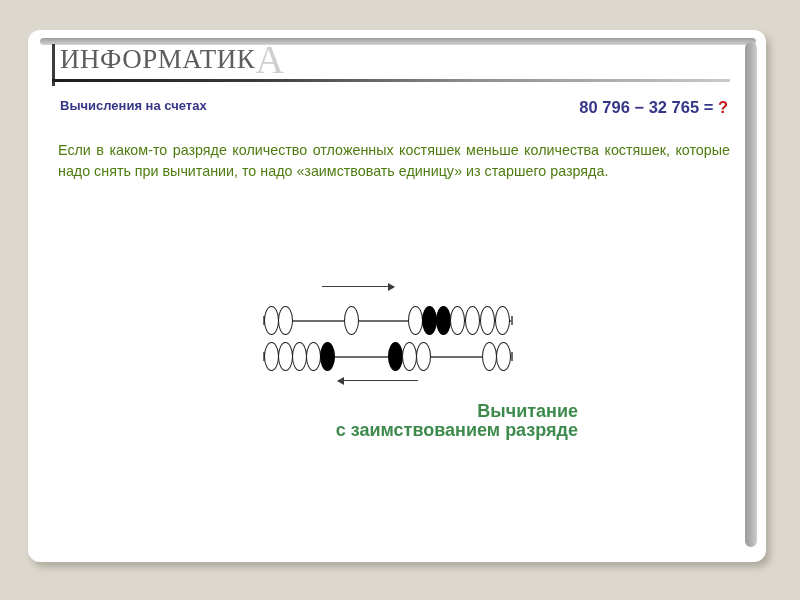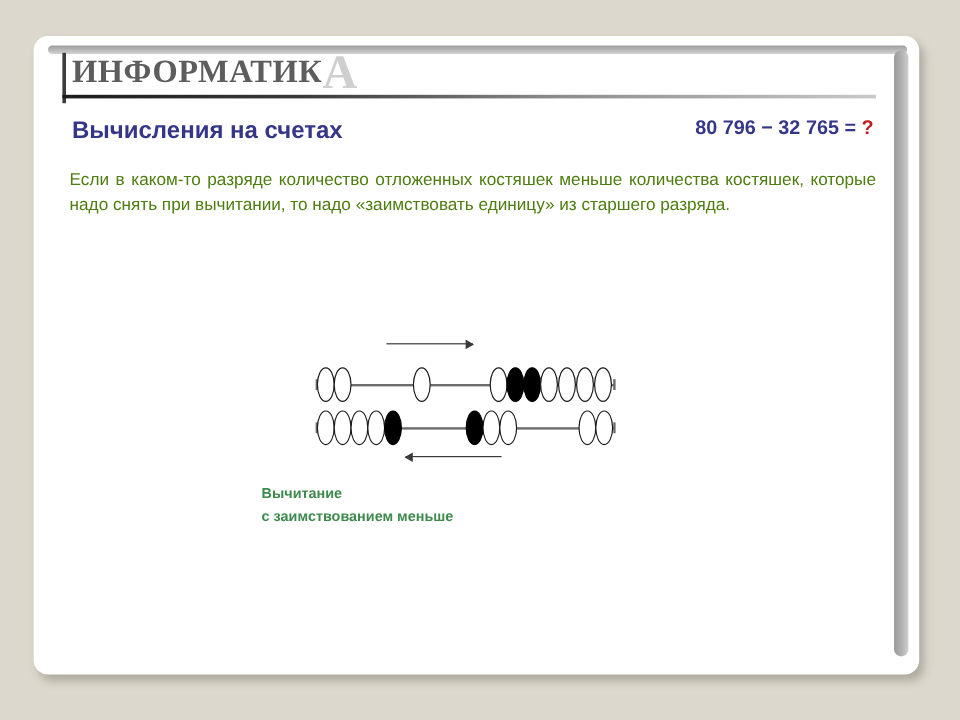--- a/index.html
+++ b/index.html
@@ -58,21 +58,20 @@
     height: 532px;
   }
 
   
   #brand-header {
     position: absolute;
     left: 24px;
     top: 12px;
     width: 680px;
     height: 46px;
-    font-weight: bold;
   }
   #brand-vbar {
     position: absolute;
     left: 0px;
     top: 2px;
     width: 3px;
     height: 42px;
     background: #3b3b3b;
   }
   #brand-title {
@@ -106,21 +105,21 @@
     position: absolute;
     left: 24px;
     top: 68px;
     width: 690px;
     height: 28px;
   }
   #slide-heading {
     position: absolute;
     left: 8px;
     top: 0;
-    font-size: 20px;
+    font-size: 13px;
     font-weight: bold;
     color: #363689;
     white-space: nowrap;
   }
   #expression {
     position: absolute;
     right: 14px;
     top: 0;
     font-size: 16.5px;
     font-weight: bold;
@@ -234,23 +233,23 @@
     left: -1px;
     border-right: 7px solid #3a3a3a;
   }
 
   
   #caption {
     position: absolute;
     left: 190px;
     top: 372px;
     width: 360px;
-    text-align: left;
+    text-align: right;
     color: #3d8a4c;
-    font-size: 12px;
+    font-size: 18px;
     font-weight: bold;
     line-height: 19px;
   }
   #caption .cap-line { display: block; }
 </style>
 </head>
 <body>
 
 <div id="slide-card">
 
@@ -314,17 +313,17 @@
 
       <div class="arrow" id="arrow-bottom">
         <div class="arrow-line"></div>
         <div class="arrow-head left"></div>
       </div>
 
     </div>
 
     <div id="caption">
       <span class="cap-line">Вычитание</span>
-      <span class="cap-line">с заимствованием меньше</span>
+      <span class="cap-line">с заимствованием разряде</span>
     </div>
 
   </div>
 </div>
 
 </body></html>

